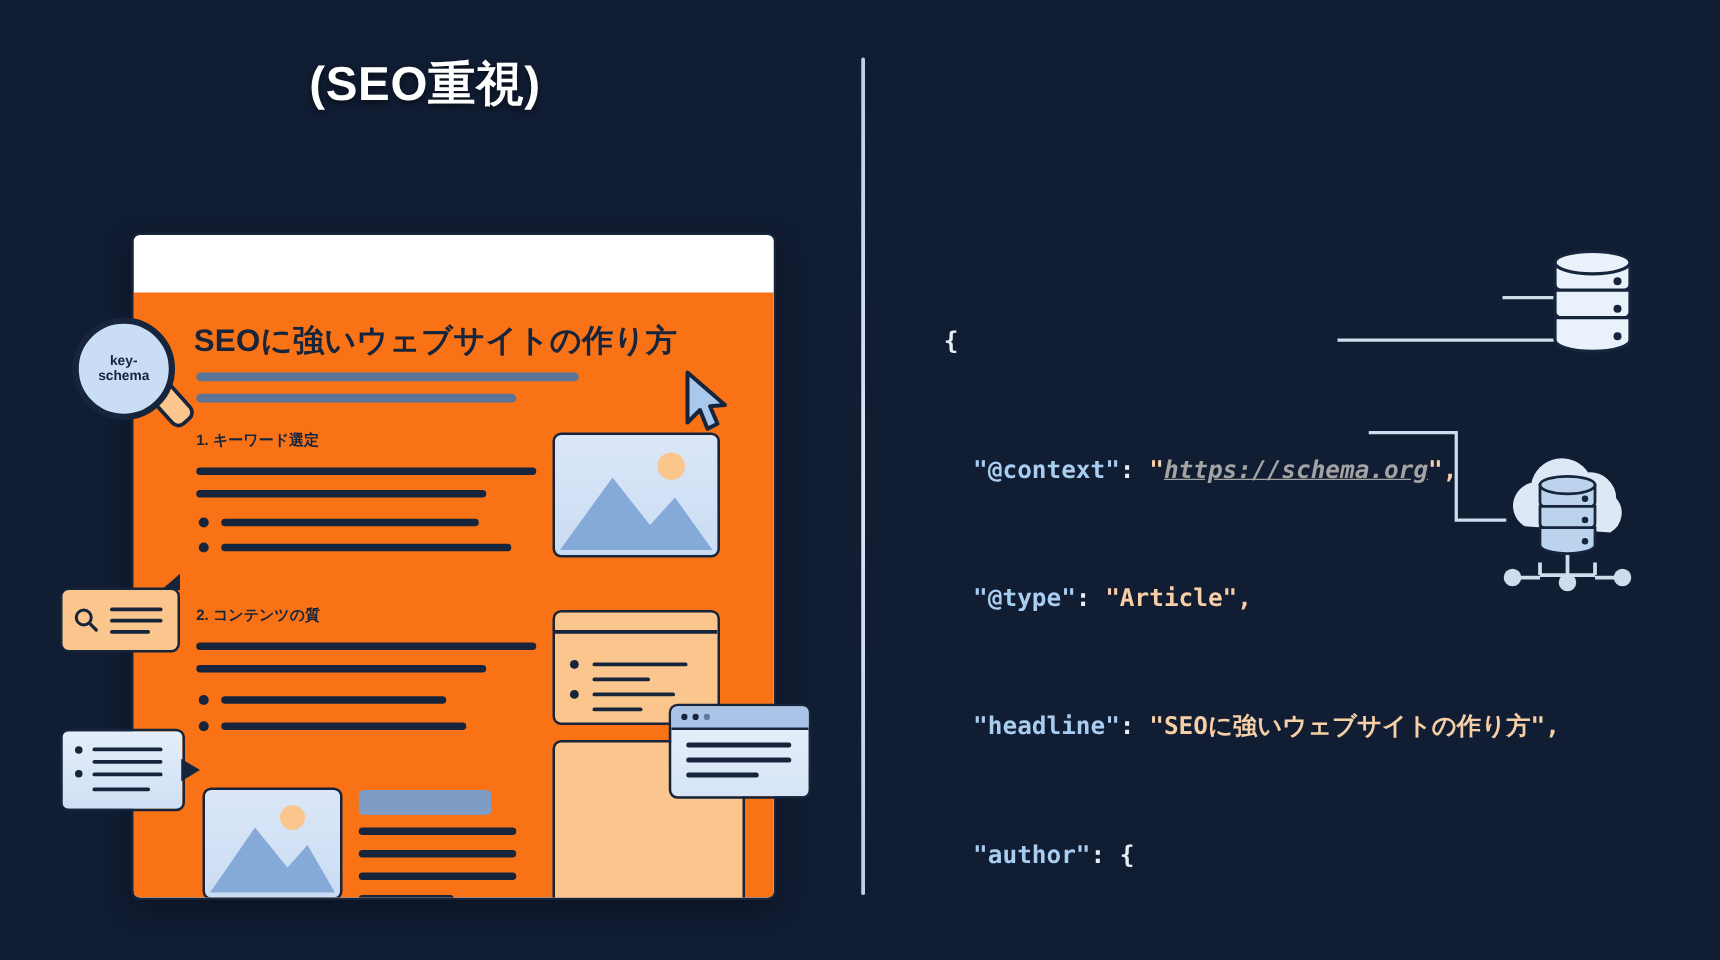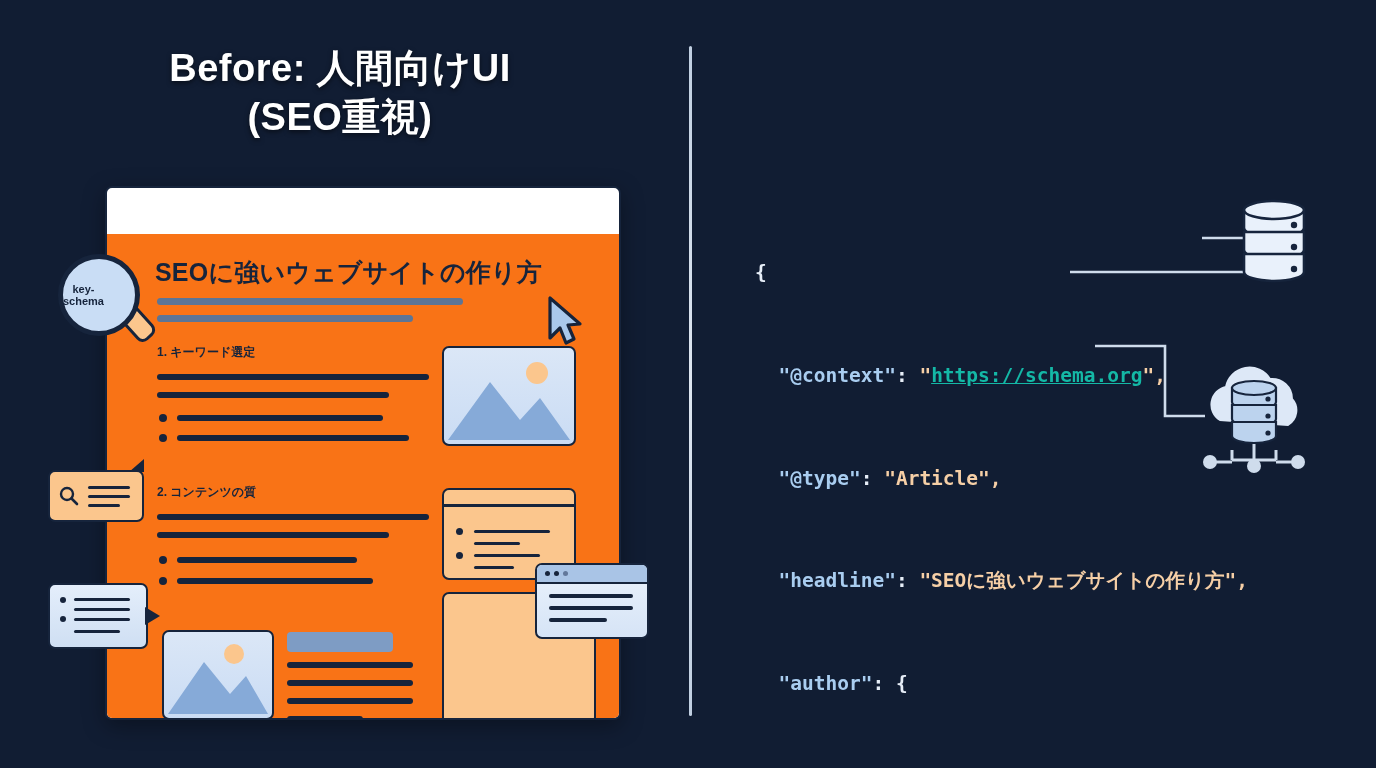--- a/index.html
+++ b/index.html
@@ -115,21 +115,21 @@
   }
   #mini-browser .tb{position:absolute;left:0;top:0;width:100%;height:17px;background:#a9c4e6;border-bottom:2px solid #16243c;}
   #mini-browser .dot{position:absolute;top:6px;width:5px;height:5px;border-radius:50%;background:#16243c;}
   #mini-browser .ml{position:absolute;height:4px;background:#16243c;border-radius:2px;}
 
   
   #magnifier{position:absolute;left:52px;top:252px;width:92px;height:100px;}
   #mag-lens{
     position:absolute;left:6px;top:2px;width:72px;height:72px;border-radius:50%;
     background:#c9ddf5;border:5px solid #16243c;
-    display:flex;align-items:center;justify-content:flex-start;
+    display:flex;align-items:center;justify-content:center;
   }
   #mag-lens span{
     font-size:11px;font-weight:bold;color:#16243c;line-height:1.1;text-align:center;
   }
   #mag-handle{
     position:absolute;left:62px;top:62px;width:16px;height:36px;
     background:#fbc68d;border:3px solid #16243c;border-radius:8px;
     transform:rotate(-42deg);transform-origin:top left;
   }
 
@@ -140,33 +140,32 @@
   #json{
     position:absolute;left:755px;top:188px;width:600px;
     font-family:"DejaVu Sans Mono","Liberation Mono",monospace;
     font-size:19.5px;line-height:34.2px;font-weight:bold;
     white-space:pre;color:#dfe7f2;
   }
   #json .row{display:block;height:34.2px;}
   .k{color:#a9cdf0;}
   .v{color:#f6cfa6;}
   .p{color:#e7eef8;}
-  .lnk{color:#14b8a6;text-decoration:underline;}
+  .lnk{color:#a3a3a3;text-decoration:underline;font-style:italic;}
 
   #connectors{position:absolute;left:690px;top:150px;width:686px;height:420px;pointer-events:none;}
   #db-icon{position:absolute;left:1226px;top:192px;width:96px;height:92px;}
   #cloud-icon{position:absolute;left:1186px;top:358px;width:140px;height:120px;}
 </style>
 </head>
 <body>
 
 <div class="stage">
 
   <div class="title" id="title-left">
-    <span>Before: 人間向けUI</span>
     <span class="l2">(SEO重視)</span>
   </div>
 
   <div id="divider"></div>
 
   <div id="browser">
 
 
     <div id="page">
 

